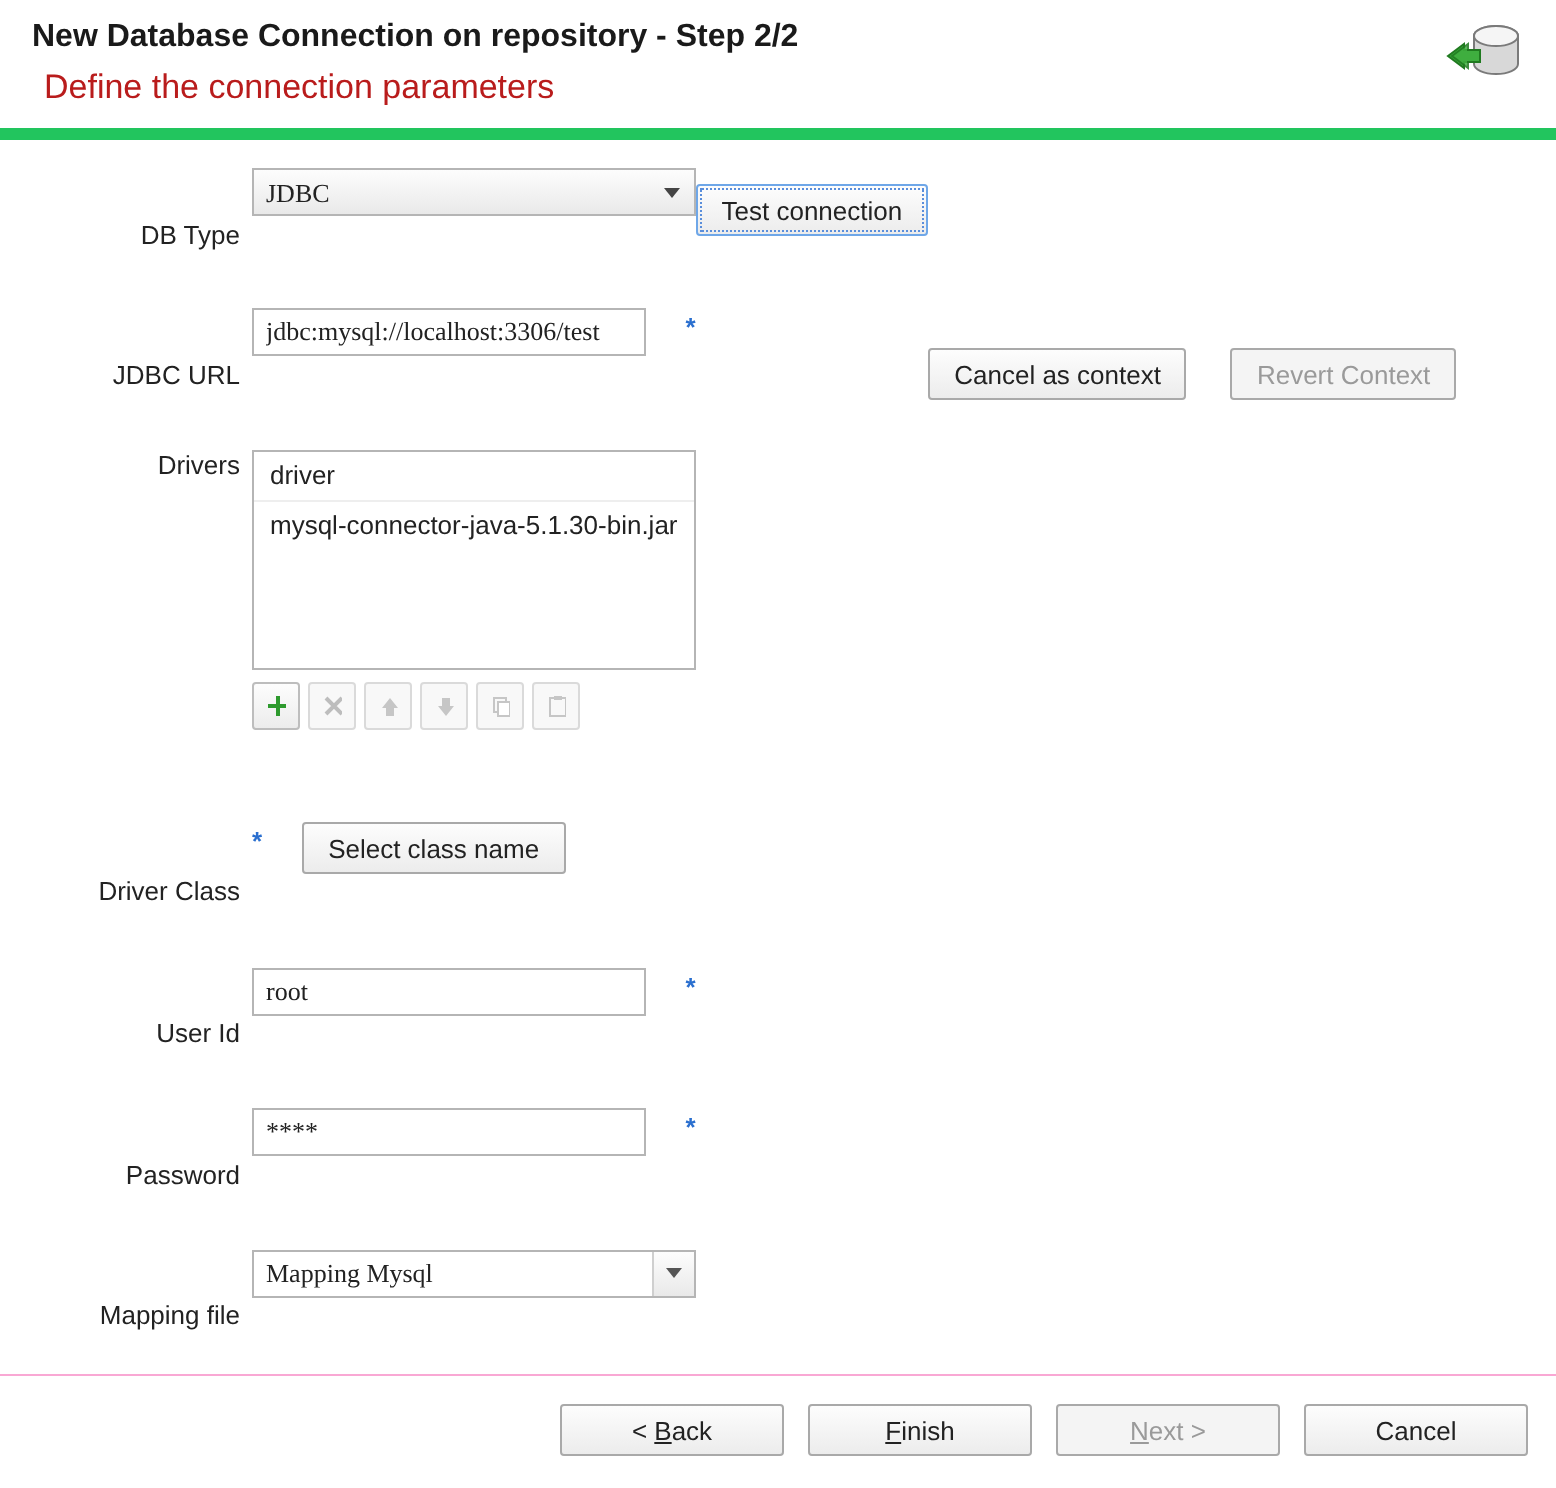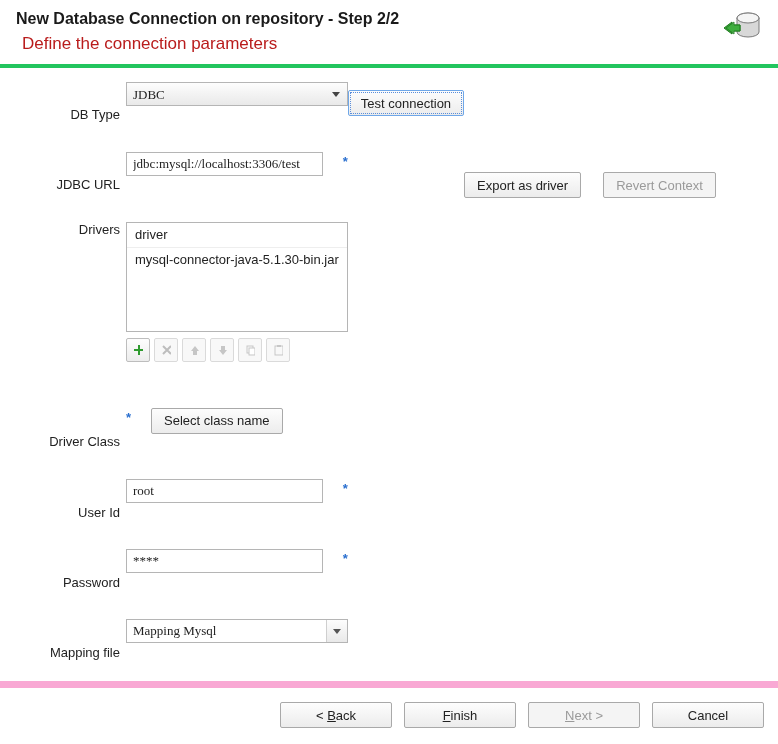--- a/index.html
+++ b/index.html
@@ -1,17 +1,17 @@
 <!DOCTYPE html>
 <html><head>
 <meta charset="utf-8">
 <style>
   html,body{margin:0;padding:0;font-family:"Segoe UI",Tahoma,Arial,sans-serif;font-size:13px;color:#222;background:#fff}
   .wizard{width:778px;height:744px;display:flex;flex-direction:column;box-sizing:border-box}
-  .hdr{display:flex;justify-content:space-between;align-items:flex-start;padding:10px 16px 10px 16px;border-bottom:4px solid #22c55e}
+  .hdr{display:flex;justify-content:space-between;align-items:flex-start;padding:10px 16px 10px 16px;border-bottom:6px solid #22c55e}
   .hdr-title{font-size:16px;font-weight:bold;color:#1a1a1a;margin:0 0 6px 0}
   .hdr-sub{font-size:17px;color:#b91c1c;margin:0;padding-left:6px}
   .hdr-icon svg{display:block}
 
   .body{flex:1;padding:14px 14px 0 14px;display:flex;flex-direction:row}
   .form{display:grid;grid-template-columns:106px 1fr;column-gap:6px;row-gap:8px;align-items:start}
   .lbl{justify-self:end;align-self:center;color:#222;padding-top:4px}
   .lbl-top{align-self:start;padding-top:0}
 
   .select,.input,.combo{
@@ -44,21 +44,21 @@
   .tbtn[aria-disabled="true"]{opacity:0.55;cursor:default;background:#f4f4f4}
   .tbtn svg{display:block}
 
   .btn{height:26px;padding:0 12px;border:1px solid #a9a9a9;background:linear-gradient(#fdfdfd,#ececec);border-radius:2px;font-family:inherit;font-size:13px;color:#222;cursor:pointer}
   .btn:disabled{color:#9a9a9a;cursor:default;background:#f4f4f4}
   .btn-focus{outline:1px dotted #5a8edb;outline-offset:-3px;border-color:#6fa7e8}
 
   .test-row{display:flex;justify-content:flex-end;margin-top:8px}
   .context-row{display:flex;justify-content:center;gap:22px;margin-top:90px}
 
-  .footer{border-top:7px solid #f9a8d4;padding:14px 14px 16px 14px;display:flex;justify-content:flex-end;gap:12px}
+  .footer{border-top:1px solid #f9a8d4;padding:14px 14px 16px 14px;display:flex;justify-content:flex-end;gap:12px}
   .footer .btn{width:112px}
   .mnemonic{text-decoration:underline}
 
   .combo-wrap{position:relative;flex:1}
   .combo-wrap .combo{padding-right:22px}
   .combo-arrow{
     position:absolute;right:1px;top:1px;bottom:1px;width:20px;
     border-left:1px solid #cfcfcf;background:linear-gradient(#fdfdfd,#e9e9e9);
     display:flex;align-items:center;justify-content:center;pointer-events:none
   }
@@ -169,21 +169,21 @@
         <div class="combo-arrow"></div>
       </div>
 
     </div>
 
     <div class="test-row">
       <button class="btn btn-focus">Test connection</button>
     </div>
 
     <div class="context-row">
-      <button class="btn">Export as driver</button>
+      <button class="btn">Cancel as context</button>
       <button class="btn" disabled="">Revert Context</button>
     </div>
   </div>
 
   <div class="footer">
     <button class="btn">&lt; <span class="mnemonic">B</span>ack</button>
     <button class="btn"><span class="mnemonic">F</span>inish</button>
     <button class="btn" disabled=""><span class="mnemonic">N</span>ext &gt;</button>
     <button class="btn">Cancel</button>
   </div>

